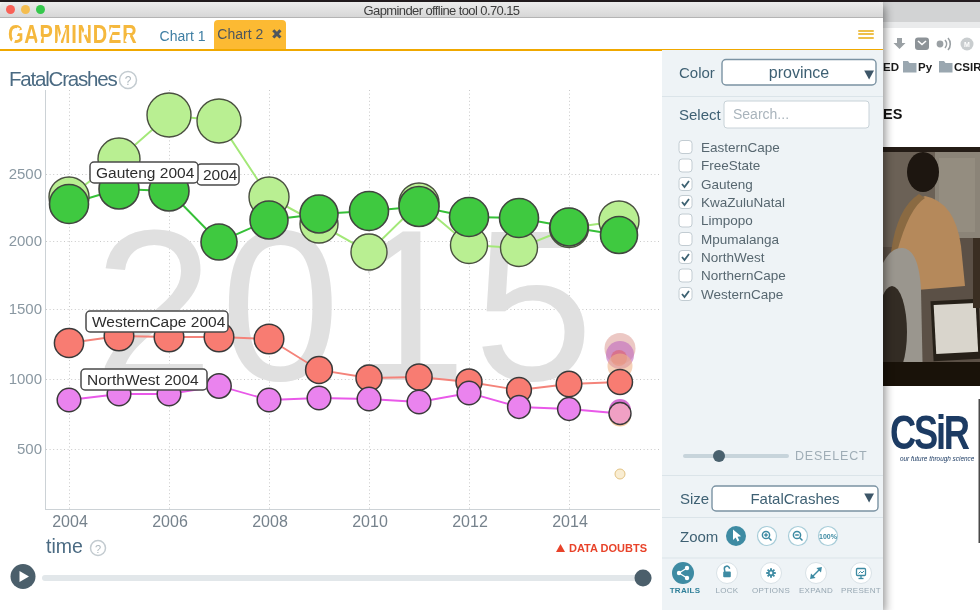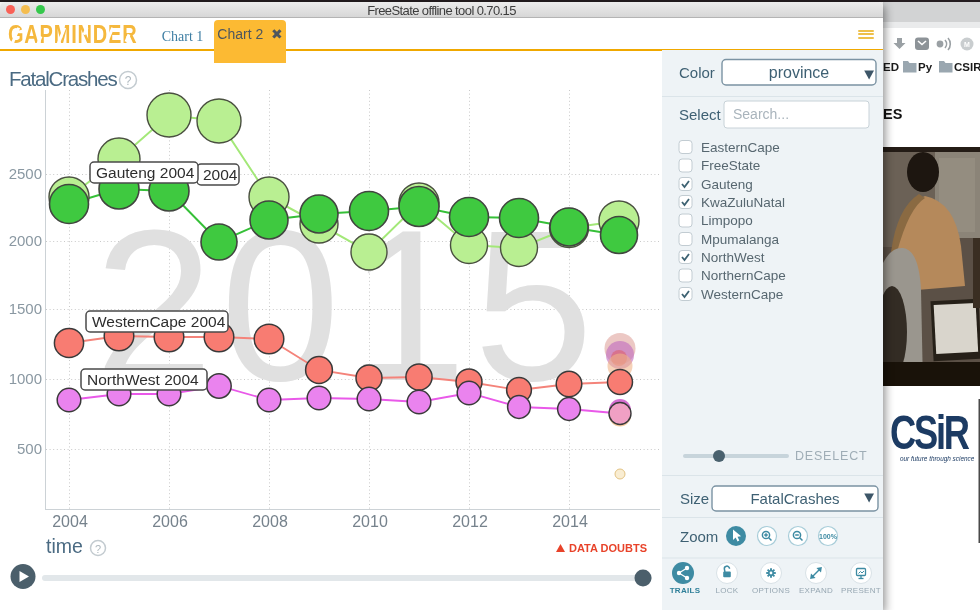--- a/index.html
+++ b/index.html
@@ -17,22 +17,22 @@
     border-bottom:1px solid #b4b4b4;border-radius:5px 5px 0 0;}
   .tl{width:9px;height:9px;border-radius:50%;top:2.5px;}
   #title{left:0;top:1px;width:883px;text-align:center;font-size:13px;letter-spacing:-0.6px;color:#3d3d3d;}
   
   #tabbar{left:0;top:16px;width:883px;height:31px;background:#fff;
     border-bottom:2px solid #f0a800;}
   #logo{left:8px;top:4px;font-size:25px;line-height:25px;font-weight:bold;color:#f5b83d;
         transform:scale(0.8,1);transform-origin:0 0;letter-spacing:1px;}
   .slice{position:absolute;top:9px;width:2.5px;height:17px;background:#fff;transform:rotate(22deg);}
   .tab1{left:150px;top:6px;width:65px;height:25px;text-align:center;
-        font-size:14px;color:#3e7ea3;line-height:25px;font-family:Liberation Serif, serif;}
-  .tab2{left:214px;top:2px;width:72px;height:43px;background:#fcba33;
+        font-size:14px;color:#3e7ea3;line-height:25px;}
+  .tab2{left:214px;top:2px;width:72px;height:29px;background:#fcba33;
         border-radius:4px 4px 0 0;text-align:center;font-size:14px;
         color:#4e565e;line-height:29px;}
   #burger div{position:absolute;left:0;width:16px;height:2.2px;background:#eec04a;border-radius:1px;}
   
   #sidebar{left:662px;top:48px;width:221px;height:562px;background:#eef3f6;}
 </style>
 </head>
 <body>
 <div class="abs" id="desk">
   <svg width="97" height="610" font-family="Liberation Sans, sans-serif">
@@ -85,21 +85,21 @@
     <text x="17" y="461" font-size="6.4" font-style="italic" fill="#1c3b63">our future through science</text>
     <rect x="95.5" y="399" width="1.5" height="144" fill="#4a4a4a"></rect>
   </svg>
 </div>
 <div class="abs" id="topstrip"></div>
 <div class="abs" id="win">
   <div class="abs" id="titlebar">
     <div class="abs tl" style="left:5.5px;background:#f96157;"></div>
     <div class="abs tl" style="left:20.5px;background:#f5bd4f;"></div>
     <div class="abs tl" style="left:35.5px;background:#35c84c;"></div>
-    <div class="abs" id="title">FreeState offline tool 0.70.15</div>
+    <div class="abs" id="title">Gapminder offline tool 0.70.15</div>
   </div>
   <div class="abs" id="tabbar">
     <div class="abs" id="logo">GAPMINDER</div>
     <div class="slice" style="left:14px;"></div>
     <div class="slice" style="left:38px;height:8px;top:18px;"></div>
     <div class="slice" style="left:60px;"></div>
     <div class="slice" style="left:84px;height:8px;top:9px;"></div>
     <div class="slice" style="left:108px;"></div>
     <div class="slice" style="left:126px;height:8px;top:16px;"></div>
     <div class="abs tab1">Chart 1</div>

